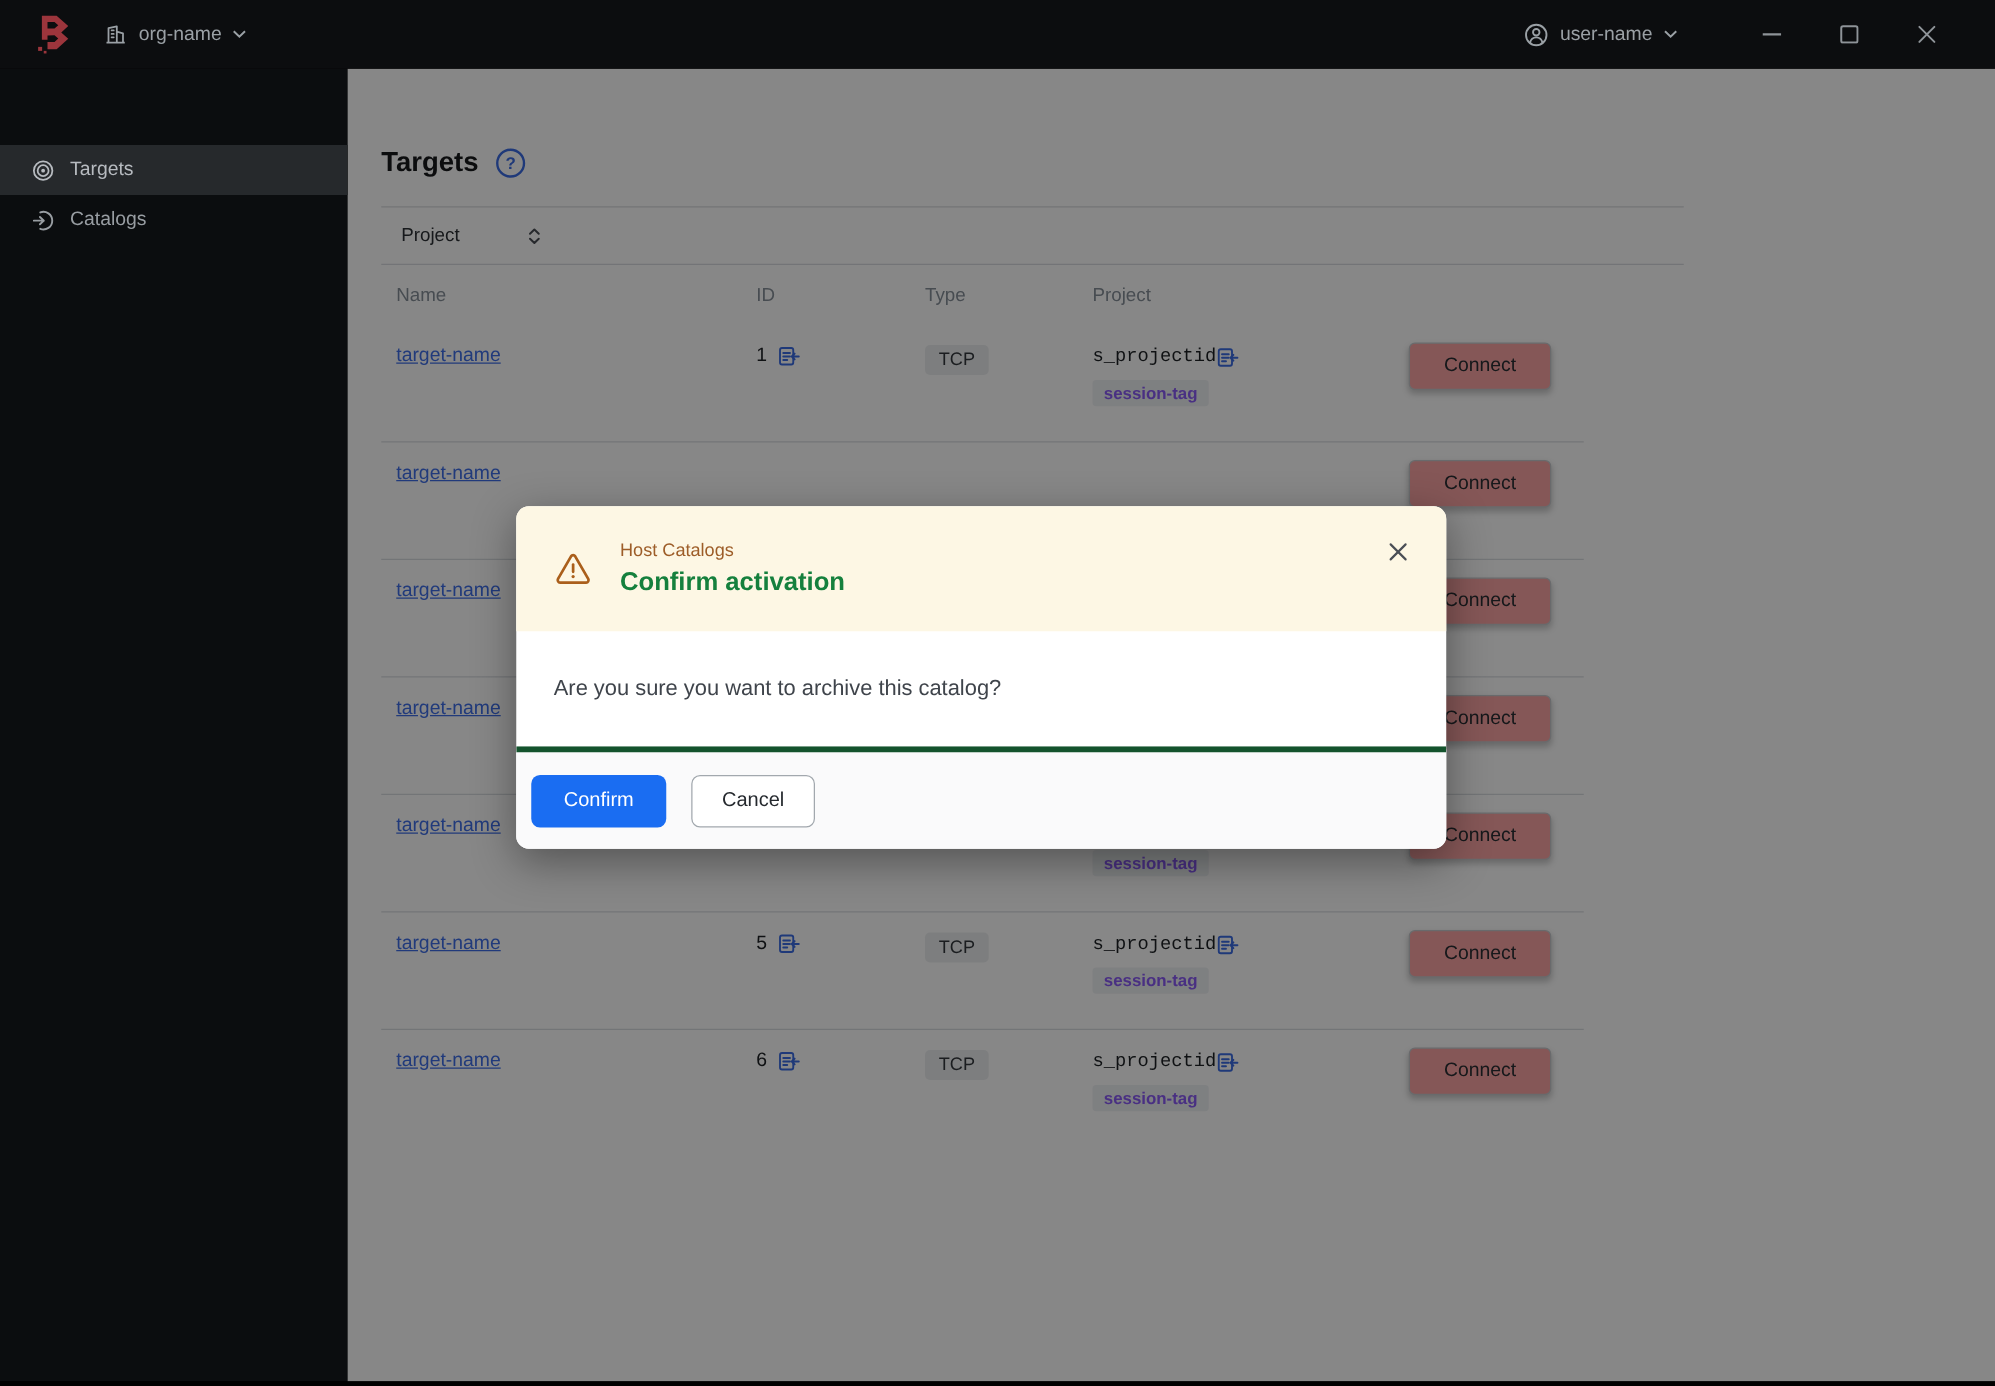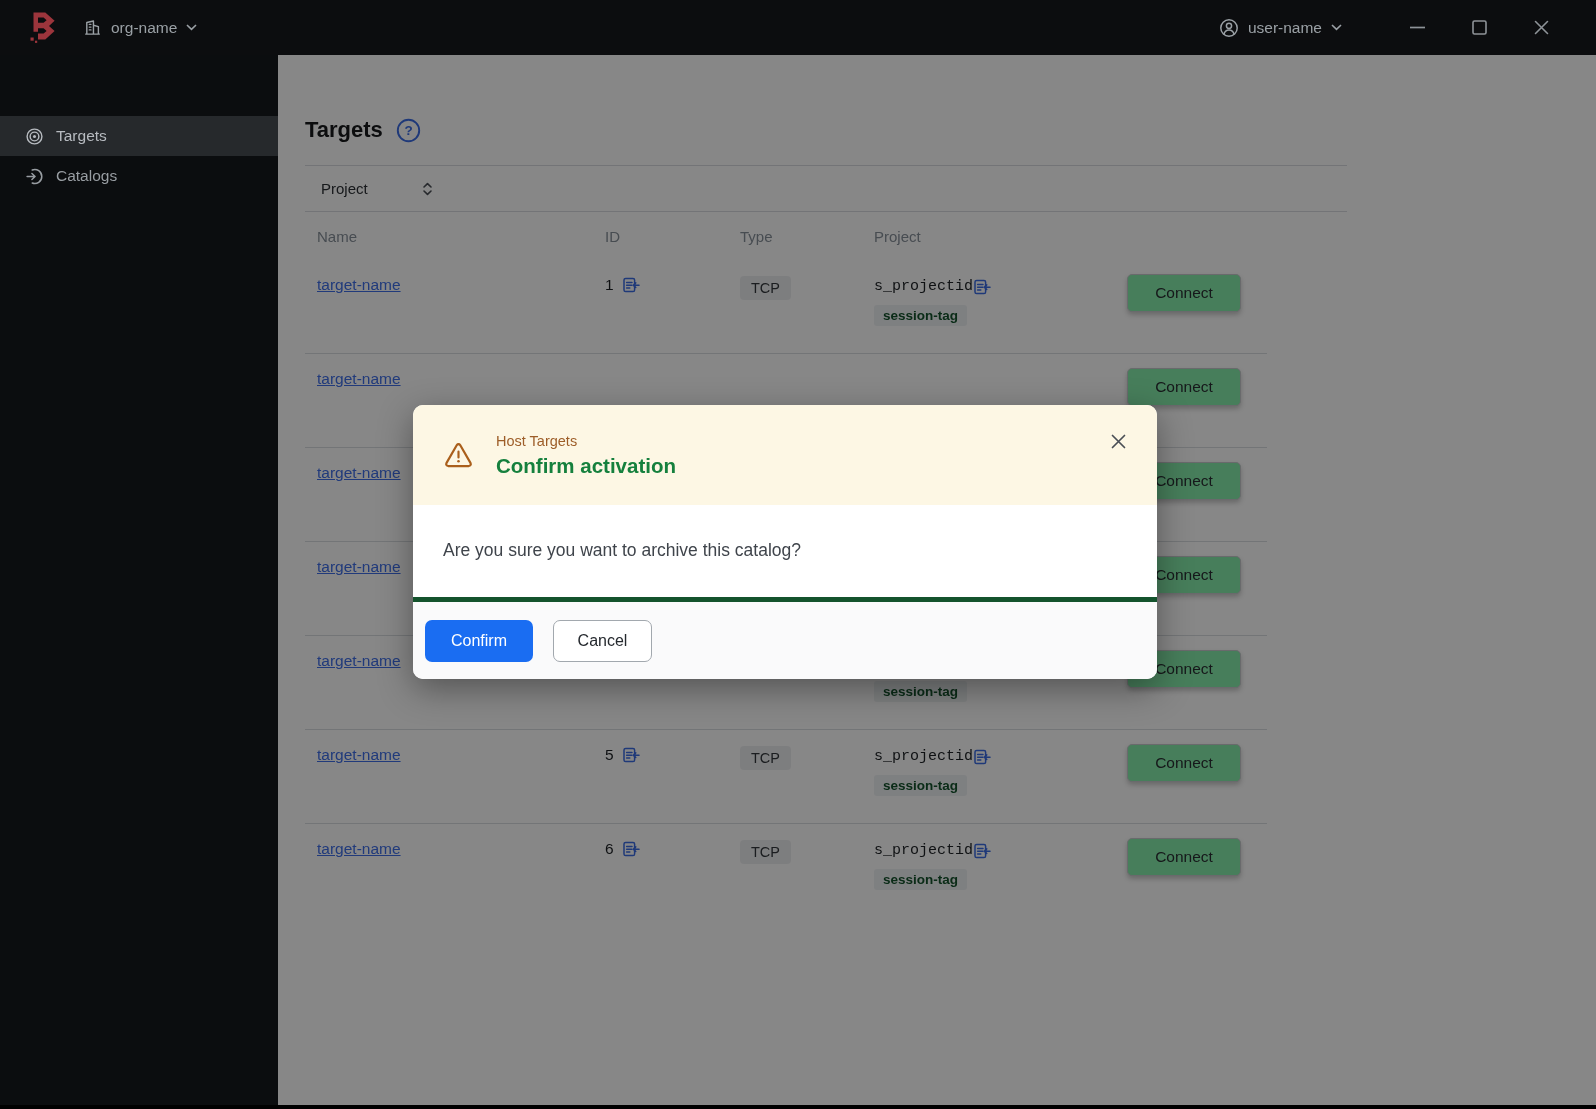--- a/index.html
+++ b/index.html
@@ -75,28 +75,28 @@
   .idgroup { display:inline-flex; align-items:center; gap:8px;
     font-size:15.5px; color:#1d2125; }
   .copy-btn { color:#3b6ce4; cursor:pointer; display:inline-flex; }
   .badge {
     display:inline-block; background:#edeff0; color:#33383d;
     font-size:14.5px; padding:4px 11px; border-radius:4px;
   }
   .projline { display:inline-flex; align-items:center; gap:0;
     font-family:"Liberation Mono", monospace; font-size:15px; color:#1d2125; }
   .chip {
-    display:inline-block; margin-top:9px; background:#eff1f4; color:#14532d;
+    display:inline-block; margin-top:9px; background:#eff1f4; color:#8b5cf6;
     font-size:13.5px; font-weight:bold; padding:3px 9px; border-radius:3px;
     cursor:pointer;
   }
   .chip:empty { display:none; }
   .cell.act { padding-top:14px; }
   .connect {
-    width:114px; height:38px; background:#86efac; color:#2b2f33;
+    width:114px; height:38px; background:#fca5a5; color:#2b2f33;
     border:1px solid #c6c9cc; border-radius:5px; font-size:15.5px;
     font-family:"Liberation Sans", sans-serif;
     box-shadow:0 3px 5px rgba(0,0,0,0.22); cursor:pointer;
   }
 
   
   .scrim {
     position:absolute; left:278px; top:55px; right:0; bottom:4px;
     background:rgba(0,0,0,0.47); z-index:10;
   }
@@ -530,21 +530,21 @@
 <div class="modal">
   <div class="modal-header">
     <span class="warn-icon">
       <svg class="icon" width="31" height="31" viewBox="0 0 30 30" fill="none" stroke="currentColor" stroke-width="2.1" stroke-linejoin="round">
         <path d="M13.4 4.9 a1.9 1.9 0 0 1 3.2 0 l10.1 17.5 a1.9 1.9 0 0 1 -1.6 2.8 H4.9 a1.9 1.9 0 0 1 -1.6 -2.8 Z"></path>
         <path d="M15 11.3 v5.6" stroke-linecap="round"></path>
         <circle cx="15" cy="20.6" r="1.25" fill="currentColor" stroke="none"></circle>
       </svg>
     </span>
     <div>
-      <div class="modal-eyebrow">Host Targets</div>
+      <div class="modal-eyebrow">Host Catalogs</div>
       <div class="modal-title">Confirm activation</div>
     </div>
     <button class="modal-close">
       <svg class="icon" width="17" height="17" viewBox="0 0 17 17" stroke="currentColor" stroke-width="1.7" stroke-linecap="round">
           <path d="M2.5 2.5 L14.5 14.5 M14.5 2.5 L2.5 14.5"></path>
         </svg>
     </button>
   </div>
   <div class="modal-body">
     <span>Are you sure you want to archive this catalog?</span>

